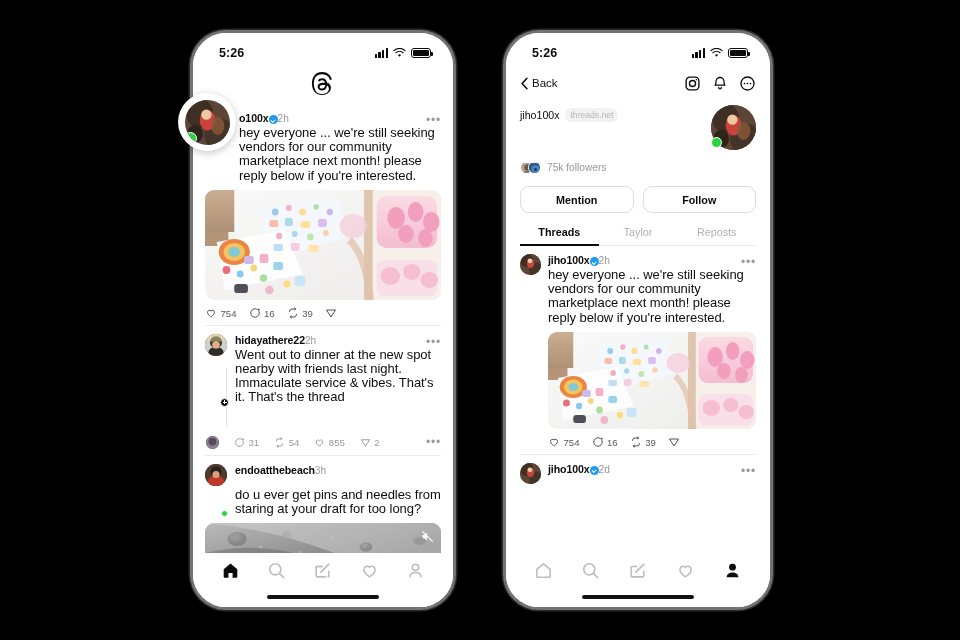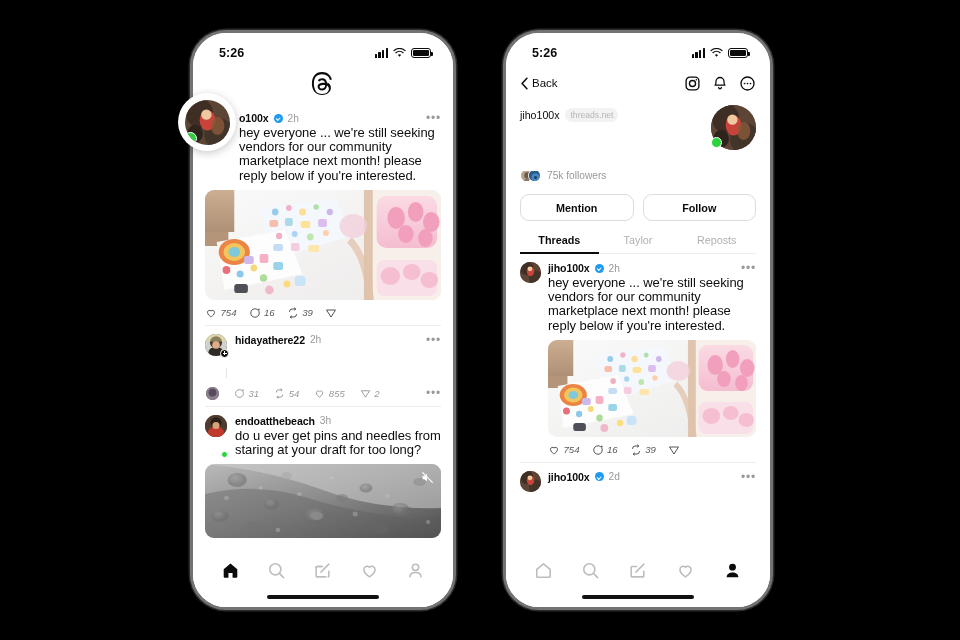--- a/index.html
+++ b/index.html
@@ -47,21 +47,21 @@
   }
   .batt b { display:block; height:100%; width:100%; background:#0b0b0b; border-radius:1.2px; }
 
   
   .logo-row { display:flex; justify-content:center; padding: 4px 0 10px; }
 
   
   .feed { padding: 0 12px; }
   .post { padding: 8px 0 6px; border-bottom: 1px solid #ececec; position: relative; }
   .post:last-child { border-bottom: none; }
-  .post-head { display:flex; align-items:center; gap:5px; }
+  .post-head { display:flex; align-items:flex-end; }
   .uname { font-size: 10.6px; font-weight: 700; color: #0b0b0b; letter-spacing: -.1px; }
   .verified { width:9px; height:9px; border-radius:50%; background:#1d9bf0; position:relative; flex:none; }
   .verified::after{
     content:''; position:absolute; left:2.2px; top:3.6px; width:3px; height:1.6px;
     border-left:1.2px solid #fff; border-bottom:1.2px solid #fff; transform:rotate(-45deg);
   }
   .tstamp { font-size:10.2px; color:#999; }
   .more-dots { margin-left:auto; color:#9a9a9a; font-size:12px; letter-spacing:.8px; line-height:8px; }
   .ptext { font-size:13px; line-height:14.2px; color:#0d0d0d; letter-spacing:-.05px; }
 
@@ -72,21 +72,21 @@
   .dot-online {
     position:absolute; border-radius:50%; background:#2bd43f;
     border:1.6px solid #fff;
   }
 
   
   .photo { border-radius:9px; overflow:hidden; margin-top:7px; position:relative; }
 
   
   .actions { display:flex; align-items:center; gap:4px; margin-top:7px; }
-  .act { display:flex; align-items:flex-start; gap:3.5px; color:#5a5a5a; font-size:9.6px;font-style:italic; }
+  .act { display:flex; align-items:flex-end; gap:3.5px; color:#5a5a5a; font-size:9.6px; }
   .act svg { display:block; }
 
   
   .tabbar {
     position:absolute; left:0; right:0; bottom:0; height:54px; background:#fff;
     display:flex; align-items:flex-start; justify-content:space-around;
     padding: 8px 14px 0;
   }
   .home-ind {
     position:absolute; bottom:8px; left:50%; transform:translateX(-50%);
@@ -101,21 +101,21 @@
   .prof { padding: 8px 14px 0; }
   .prof-top { display:flex; align-items:flex-start; }
   .dname { font-size:16.5px; font-weight:700; letter-spacing:-.4px; color:#0b0b0b; }
   .handle-row { display:flex; align-items:center; gap:6px; margin-top:3px; }
   .handle { font-size:10.6px; color:#0b0b0b; }
   .netpill {
     font-size:8.6px; color:#b6b6b6; background:#f2f2f2;
     padding:2.2px 5px; border-radius:9px;
   }
   .bio { font-size:10.4px; line-height:14px; color:#0d0d0d; margin-top:11px; }
-  .foll-row { display:flex; align-items:center; gap:6px; margin-top:19px; }
+  .foll-row { display:flex; align-items:center; gap:6px; margin-top:11px; }
   .foll-avs { display:flex; }
   .foll-avs span {
     width:13px; height:13px; border-radius:50%; display:block;
     border:1.4px solid #fff; overflow:hidden;
   }
   .foll-avs span+span { margin-left:-5px; }
   .foll-txt { font-size:10.2px; color:#999; }
   .btn-row { display:flex; gap:9px; margin-top:12px; }
   .btn {
     flex:1; height:27px; border:1px solid #dcdcdc; border-radius:9px;
@@ -330,20 +330,21 @@
                 </svg>
               </div>
               <span class="plus-badge"></span>
             </div>
             <div style="flex:1; min-width:0;">
               <div class="post-head">
                 <span class="uname">hidayathere22</span>
                 <span class="tstamp">2h</span>
                 <span class="more-dots">•••</span>
               </div>
+              <div class="ptext" style="margin-top:2px;">Went out to dinner at the new spot nearby with friends last night. Immaculate service &amp; vibes. That's it. That's the thread</div>
             </div>
           </div>
           <div class="actions" style="gap:15px; margin-left:1px;margin-top:31px;">
             <span class="avatar" style="width:13px;height:13px;">
               <svg class="av-img" viewBox="0 0 40 40">
                 <rect width="40" height="40" fill="#8a7f8f"></rect>
                   <circle cx="20" cy="17" r="12" fill="#564a5c"></circle>
               </svg>
             </span>
             <span class="act">
@@ -386,21 +387,21 @@
                   <circle cx="20" cy="19" r="6.5" fill="#d9a17a"></circle>
                 </svg>
               </div>
               <span class="dot-online" style="width:7px;height:7px;right:-1px;bottom:-1px;"></span>
             </div>
             <div style="flex:1; min-width:0;">
               <div class="post-head">
                 <span class="uname">endoatthebeach</span>
                 <span class="tstamp">3h</span>
               </div>
-              <div class="ptext" style="margin-top:2px;">do u ever get pins and needles from staring at your draft for too long?</div>
+              <div class="ptext" style="margin-top:12px;">do u ever get pins and needles from staring at your draft for too long?</div>
             </div>
           </div>
           <div class="photo" style="height:74px;">
             <svg width="100%" height="74" viewBox="0 0 220 74" preserveAspectRatio="none">
               <defs>
                 <linearGradient id="mg" x1="0" y1="0" x2="1" y2="1">
                   <stop offset="0" stop-color="#b9b9b9"></stop>
                     <stop offset=".45" stop-color="#8e8e8e"></stop>
                   <stop offset=".75" stop-color="#6a6a6a"></stop>
                     <stop offset="1" stop-color="#4a4a4a"></stop>

